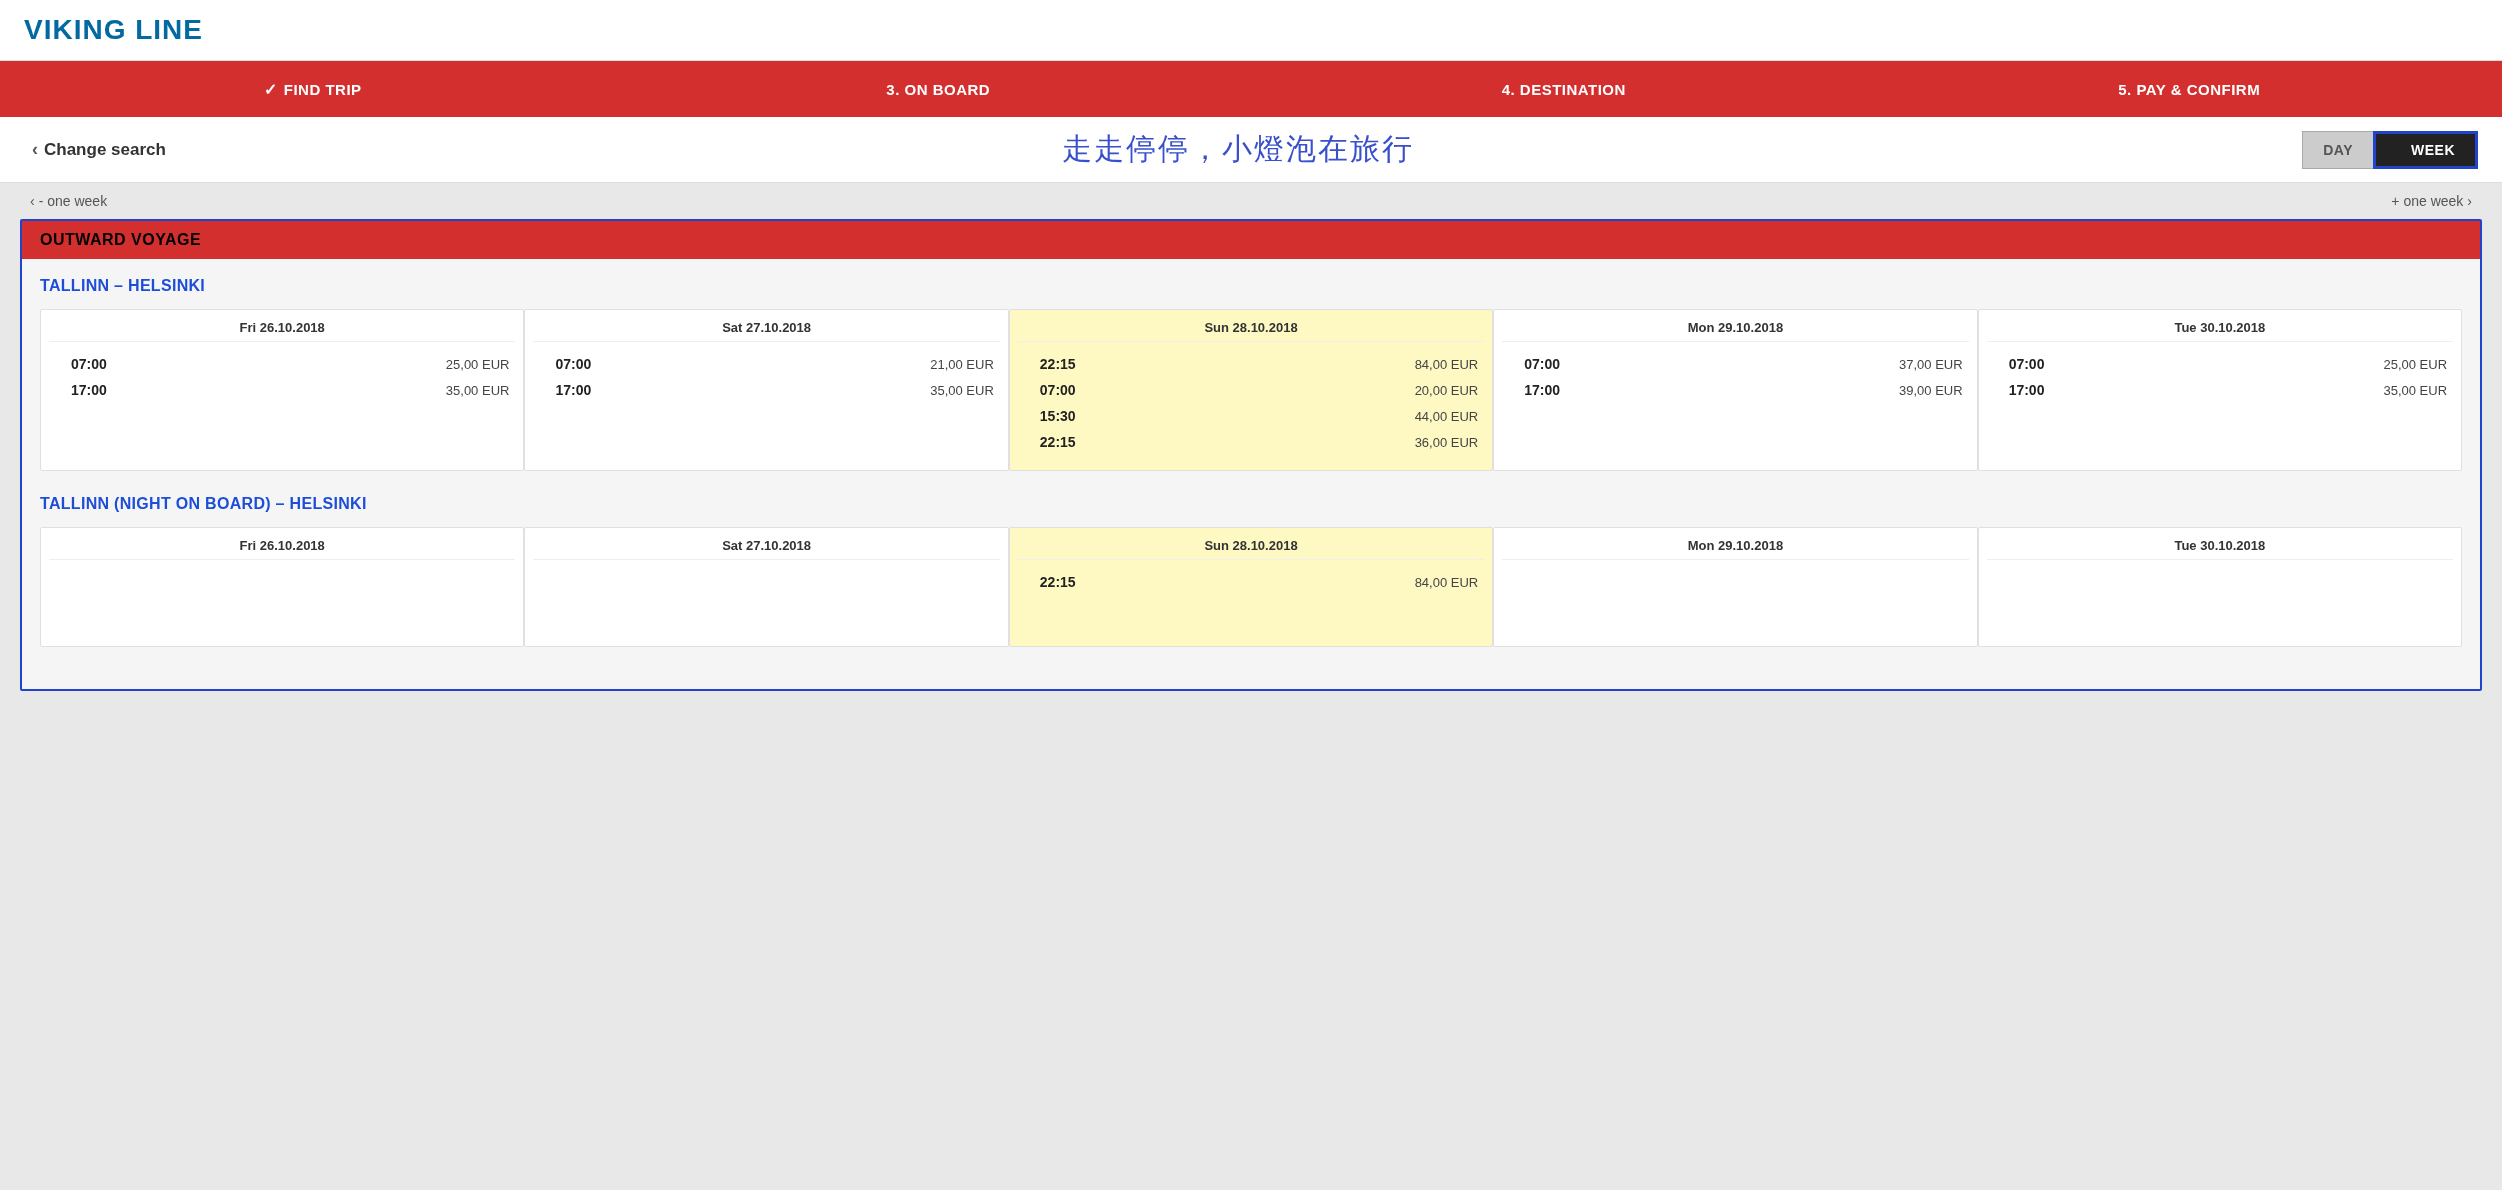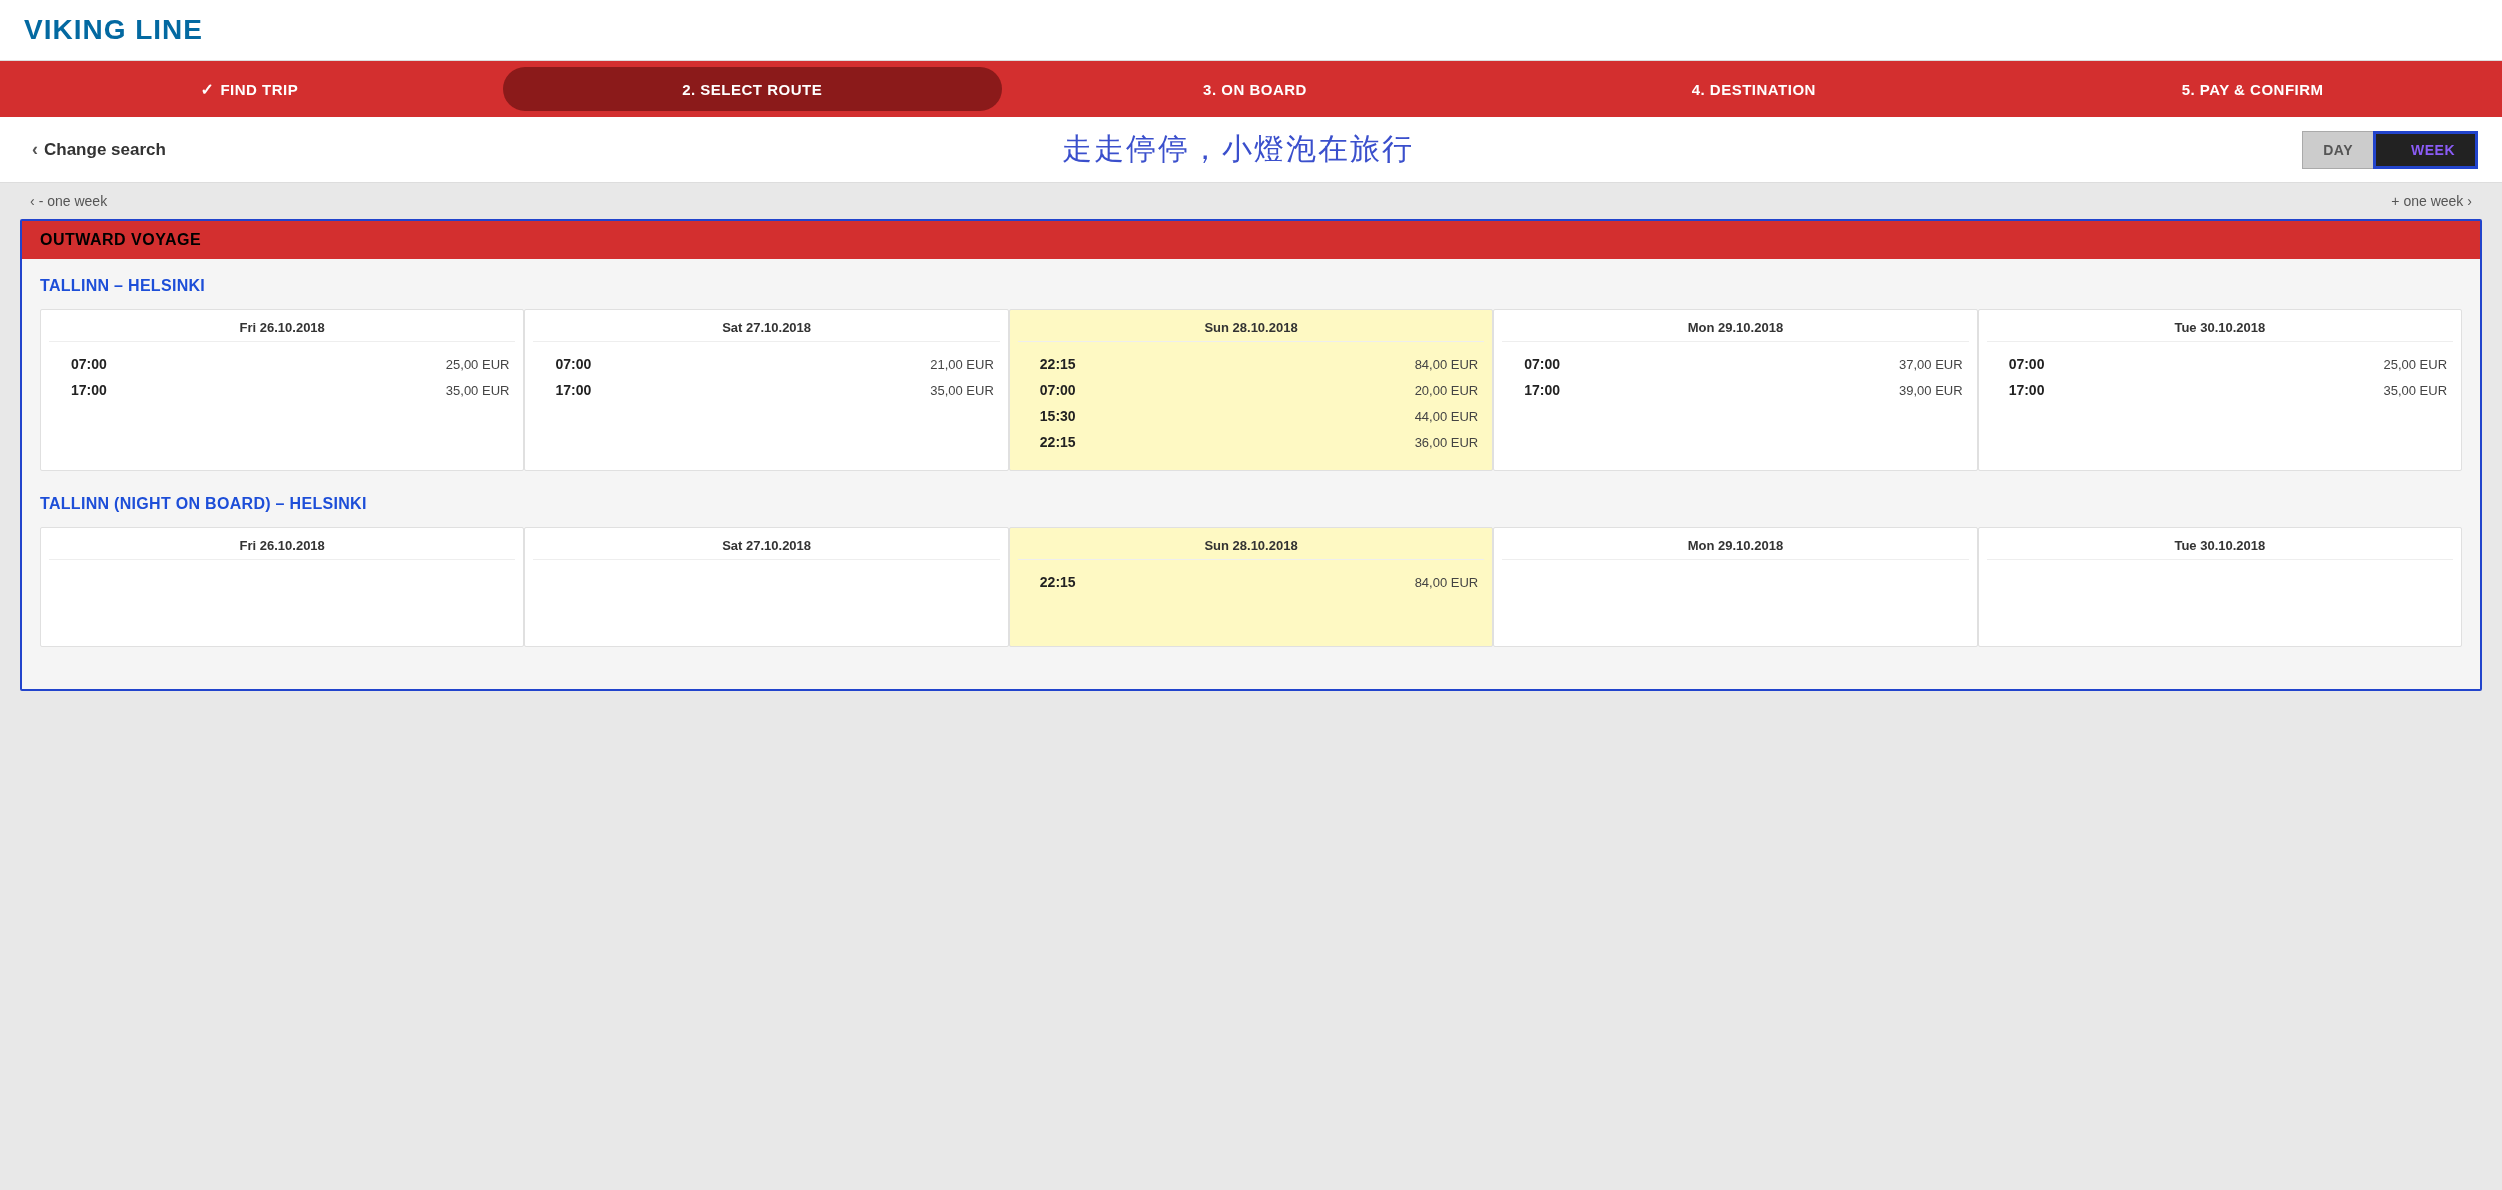--- a/index.html
+++ b/index.html
@@ -96,21 +96,21 @@
       letter-spacing: 0.5px;
       text-transform: uppercase;
     }
     .view-btn.day {
       background: #ccc;
       color: #555;
       border-right: none;
     }
     .view-btn.week {
       background: #222;
-      color: #8b5cf6;
+      color: #ffffff;
       border: 3px solid #2244cc;
       padding-left: 35px;
     }
 
     
     .week-nav {
       display: flex;
       justify-content: space-between;
       align-items: center;
       padding: 10px 30px;
@@ -212,23 +212,20 @@
 <body>
 
 <div class="header">
   <span class="logo">VIKING LINE</span>
 </div>
 
 <nav class="nav-steps">
   <div class="nav-step">
     <span class="check">✓</span>
     <span>FIND TRIP</span>
-  </div>
-  <div class="nav-step active">
-    <span>2. SELECT ROUTE</span>
   </div>
   <div class="nav-step">
     <span>3. ON BOARD</span>
   </div>
   <div class="nav-step">
     <span>4. DESTINATION</span>
   </div>
   <div class="nav-step">
     <span>5. PAY &amp; CONFIRM</span>
   </div>

